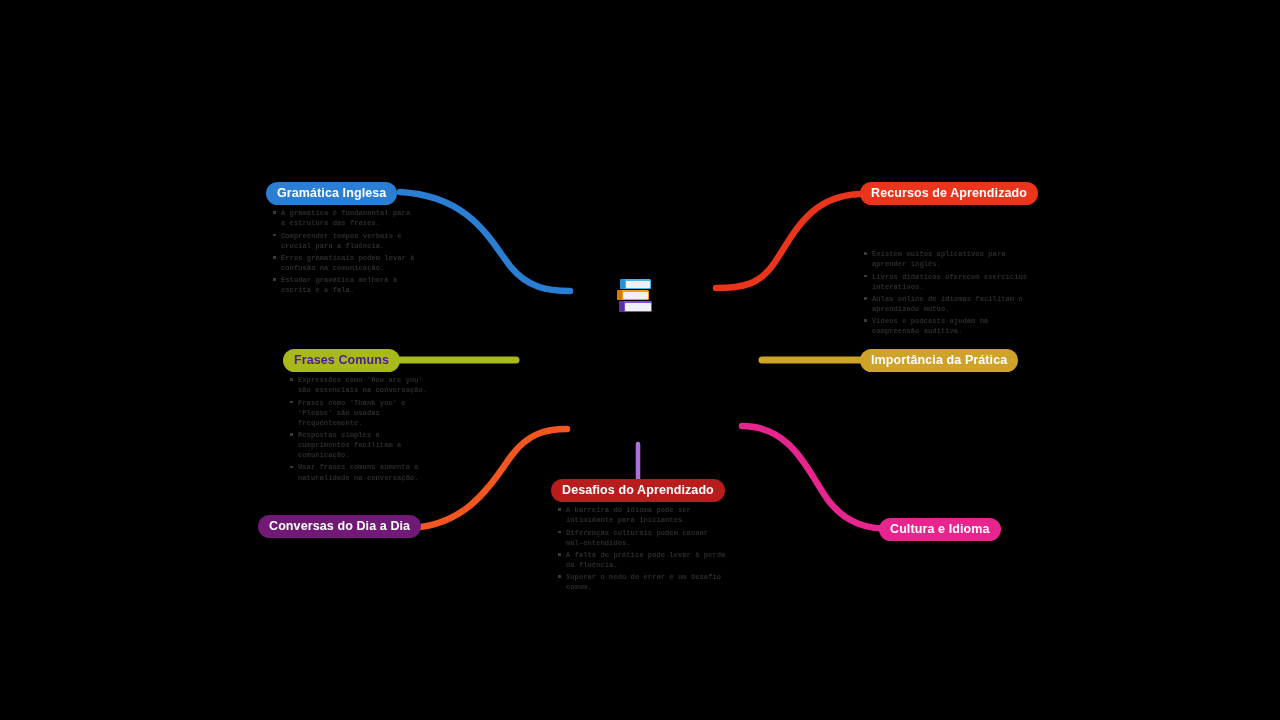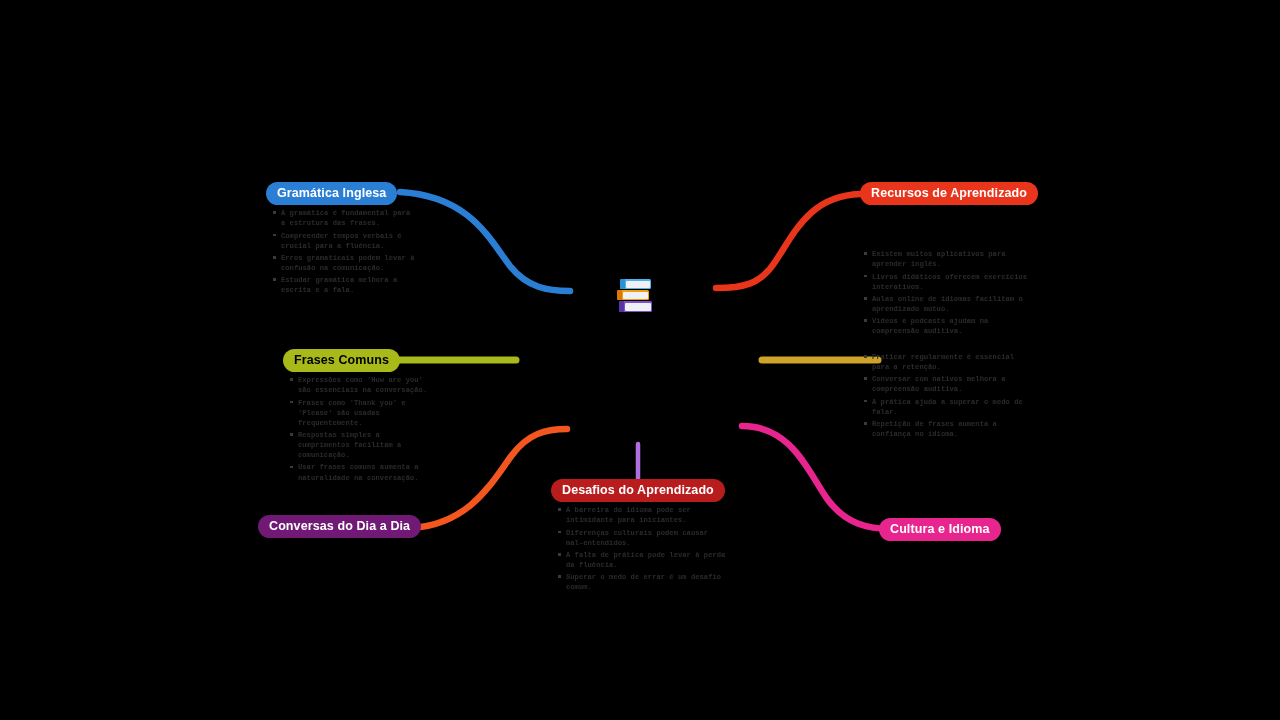--- a/index.html
+++ b/index.html
@@ -123,36 +123,31 @@
     <div class="pill" style="background:#e8351b">Recursos de Aprendizado</div>
     <ul class="bullets">
       <li>Existem muitos aplicativos para aprender inglês.</li>
       <li>Livros didáticos oferecem exercícios interativos.</li>
       <li>Aulas online de idiomas facilitam o aprendizado mútuo.</li>
       <li>Vídeos e podcasts ajudam na compreensão auditiva.</li>
     </ul>
   </div>
 
   <div class="node" id="n-frases">
-    <div class="pill" style="background:#a8b91a;color:#000000">Frases Comuns</div>
+    <div class="pill" style="background:#a8b91a;color:#4c1d95">Frases Comuns</div>
     <ul class="bullets">
       <li>Expressões como 'How are you' são essenciais na conversação.</li>
       <li>Frases como 'Thank you' e 'Please' são usadas frequentemente.</li>
       <li>Respostas simples a cumprimentos facilitam a comunicação.</li>
       <li>Usar frases comuns aumenta a naturalidade na conversação.</li>
     </ul>
   </div>
 
   <div class="node" id="n-importancia">
-    <ul class="bullets">
-      <li>Praticar regularmente é essencial para a retenção.</li>
-      <li>Conversar com nativos melhora a compreensão auditiva.</li>
-      <li>A prática ajuda a superar o medo de falar.</li>
-      <li>Repetição de frases aumenta a confiança no idioma.</li>
-    </ul>
+    <div class="pill" style="background:#cfa22a">Importância da Prática</div>
   </div>
 
   <div class="node" id="n-conversas">
     <div class="pill" style="background:#701a75">Conversas do Dia a Dia</div>
   </div>
 
   <div class="node" id="n-desafios">
     <div class="pill" style="background:#b91c1c">Desafios do Aprendizado</div>
     <ul class="bullets">
       <li>A barreira do idioma pode ser intimidante para iniciantes.</li>

